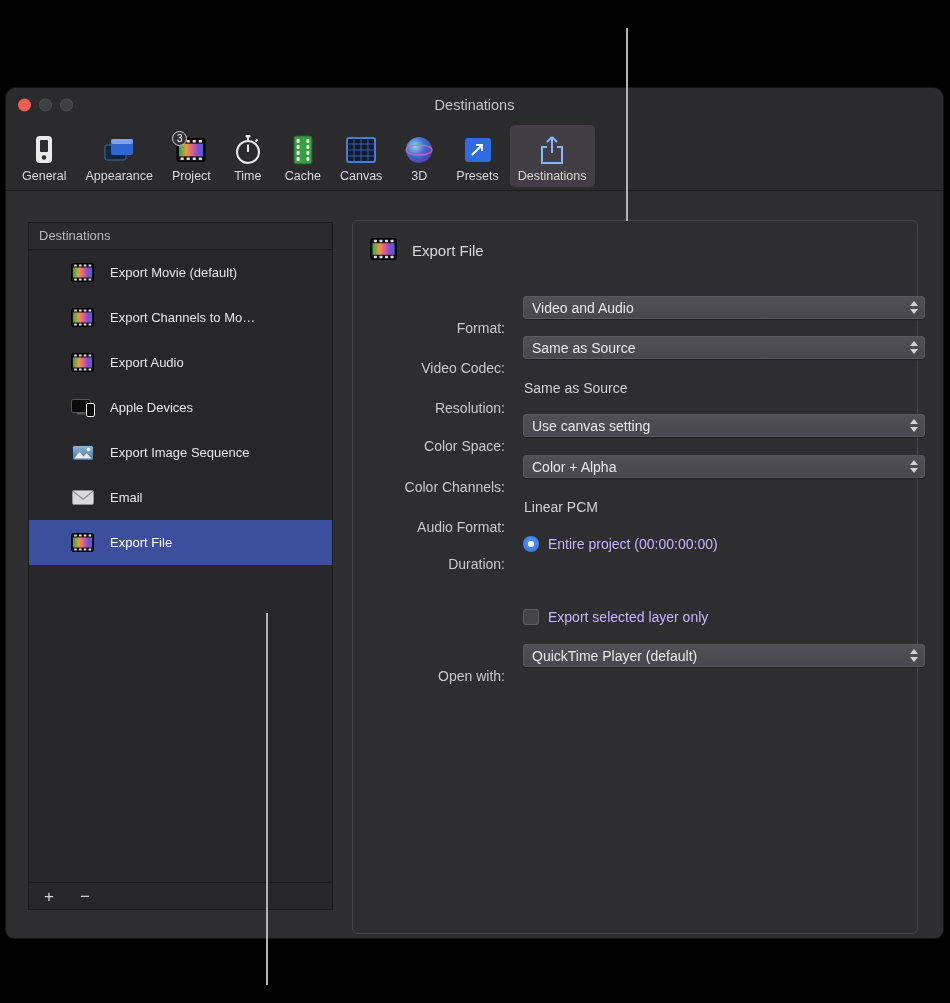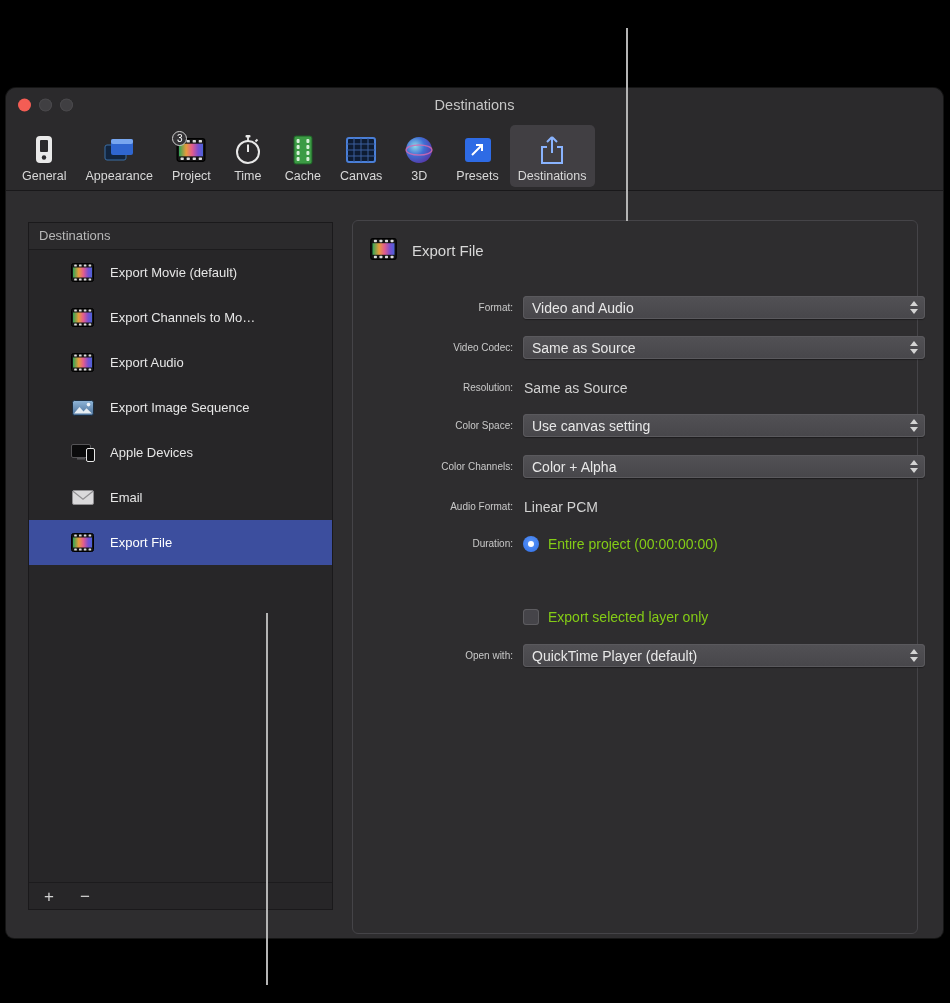--- a/index.html
+++ b/index.html
@@ -78,22 +78,22 @@
   .panel {
     position:absolute; left:346px; top:132px; width:566px; height:714px;
     border:1px solid #454448; border-radius:6px; background:#2e2d2f;
   }
   .panel-title {
     position:absolute; left:17px; top:17px; display:flex; align-items:center; gap:15px;
     color:#d8d8d8; font-size:15px;
   }
   .prow { position:absolute; left:0; width:100%; height:24px; }
   .plabel {
-    position:absolute; left:10px; width:150px; text-align:right;
-    color:#c9c9c9; font-size:10px; line-height:24px;
+    position:absolute; left:2px; width:150px; text-align:right;
+    color:#c9c9c9; font-size:14px; line-height:24px;margin-top:20px;
   }
   .pcontrol { position:absolute; left:170px; width:402px; top:0; }
   .pstatic { position:absolute; left:171px; color:#d2d2d2; font-size:14px; line-height:24px; }
 
   .select {
     height:23px; border-radius:4px;
     background:linear-gradient(#525155,#47464a);
     box-shadow:inset 0 0 0 1px #5a595d, 0 1px 1px rgba(0,0,0,.35);
     display:flex; align-items:center; padding:0 6px 0 9px;
     color:#e8e8e8; font-size:14px;
@@ -106,21 +106,21 @@
   }
   .chev::before { top:2px; border-bottom:5px solid #d4d4d4; }
   .chev::after  { bottom:2px; border-top:5px solid #d4d4d4; }
 
   .radio { width:16px; height:16px; border-radius:50%; display:inline-block; vertical-align:middle; flex:0 0 16px; }
   .radio.on  { background:radial-gradient(circle at 50% 40%, #5b97f8, #2f6ee8); position:relative; }
   .radio.on::after { content:""; position:absolute; left:5px; top:5px; width:6px; height:6px; border-radius:50%; background:#fff; }
   .radio.off { background:#454449; box-shadow:inset 0 0 0 1px #5d5c60; }
   .checkbox  { width:16px; height:16px; border-radius:3.5px; background:#454449; box-shadow:inset 0 0 0 1px #5d5c60; flex:0 0 16px; }
   .opt-row { display:flex; align-items:center; gap:9px; height:24px; }
-  .opt-label { color:#84cc16; font-size:14px; }
+  .opt-label { color:#c4b5fd; font-size:14px; }
 
   .defs-holder { position:absolute; width:0; height:0; overflow:hidden; }
 </style>
 </head>
 <body>
 
 <svg class="defs-holder" aria-hidden="true">
   <defs>
     <linearGradient id="filmg" x1="0" y1="0" x2="1" y2="0">
       <stop offset="0%" stop-color="#2fa356"></stop>
@@ -332,38 +332,38 @@
                   <rect x="17.6" y="15.4" width="2.6" height="2" rx="0.5"></rect>
                 </g>
               </svg>
           </span>
           <span>Export Audio</span>
         </div>
 
 
         <div class="sb-row">
           <span class="sb-icon">
+            <svg width="24" height="18" viewBox="0 0 24 18">
+                <rect x="0.5" y="0.5" width="19" height="13" rx="1.5" fill="#0b0b0c" stroke="#555457"></rect>
+                <rect x="6" y="14" width="8" height="1.6" fill="#555457"></rect>
+                <rect x="15.5" y="4.5" width="8" height="13" rx="1.5" fill="#0b0b0c" stroke="#e8e8e8"></rect>
+              </svg>
+          </span>
+          <span>Apple Devices</span>
+        </div>
+
+        <div class="sb-row">
+          <span class="sb-icon">
             <svg width="22" height="16" viewBox="0 0 22 16">
                 <rect x="0.5" y="0.5" width="21" height="15" rx="2" fill="url(#skyg)" stroke="#1c2c3c"></rect>
                 <path d="M2 13.5 l5.5-6.5 4 4.4 3-3.2 5.5 5.3 z" fill="#e6edf3"></path>
                 <circle cx="16.5" cy="4.6" r="1.8" fill="#f0f4f8"></circle>
               </svg>
           </span>
           <span>Export Image Sequence</span>
-        </div>
-
-        <div class="sb-row">
-          <span class="sb-icon">
-            <svg width="24" height="18" viewBox="0 0 24 18">
-                <rect x="0.5" y="0.5" width="19" height="13" rx="1.5" fill="#0b0b0c" stroke="#555457"></rect>
-                <rect x="6" y="14" width="8" height="1.6" fill="#555457"></rect>
-                <rect x="15.5" y="4.5" width="8" height="13" rx="1.5" fill="#0b0b0c" stroke="#e8e8e8"></rect>
-              </svg>
-          </span>
-          <span>Apple Devices</span>
         </div>
 
         <div class="sb-row">
           <span class="sb-icon">
             <svg width="22" height="15" viewBox="0 0 22 15">
                 <rect x="0.5" y="0.5" width="21" height="14" rx="1.5" fill="#dad9db" stroke="#8f8e91"></rect>
                 <path d="M1 1.2 l10 8 10-8" fill="none" stroke="#8f8e91" stroke-width="1.2"></path>
               </svg>
           </span>
           <span>Email</span>

